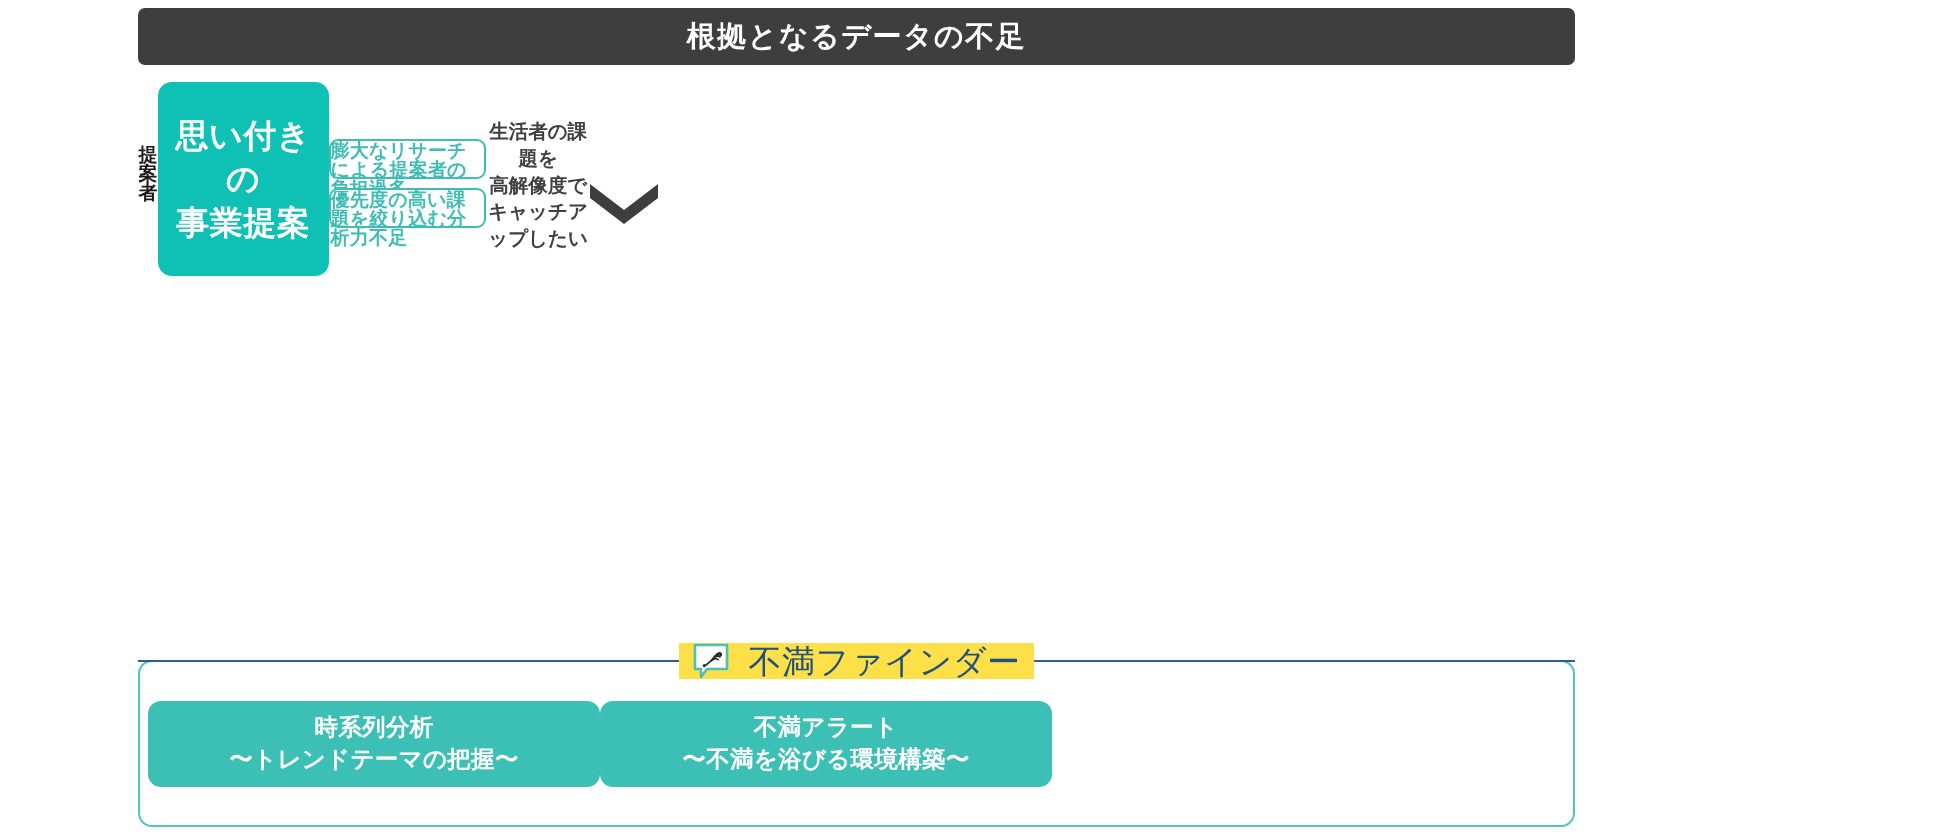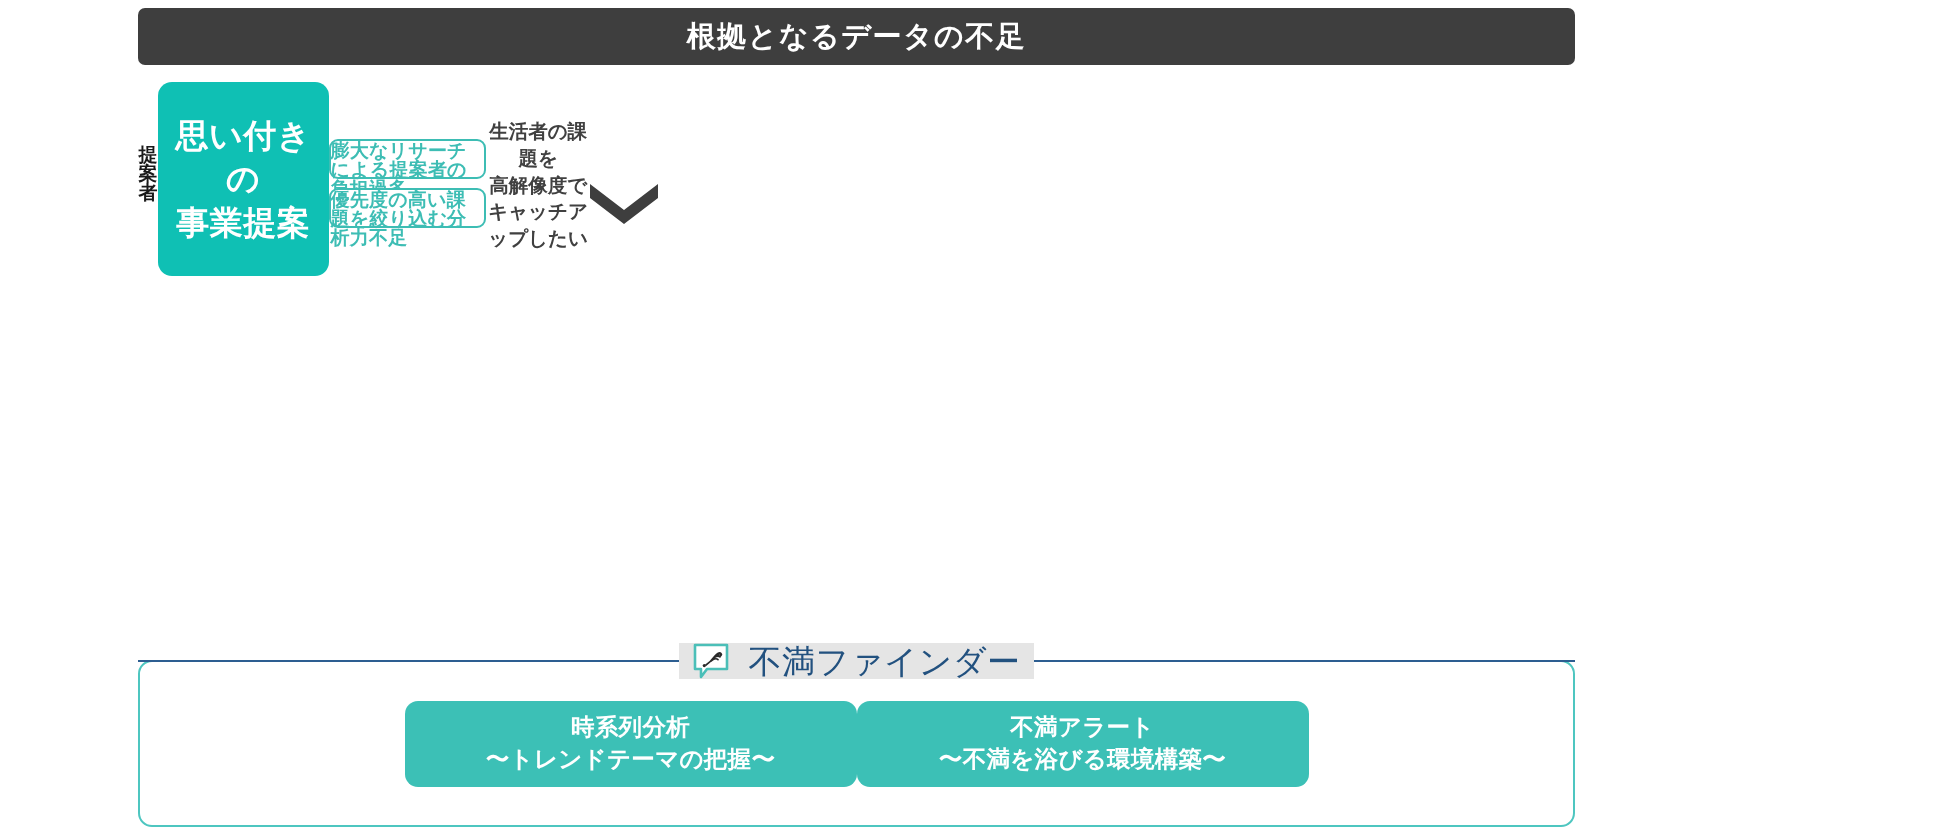--- a/index.html
+++ b/index.html
@@ -150,21 +150,21 @@
     height: 2px;
     background: #2d5e91;
   }
   .brand-line.left  { margin-right: 0; }
   .brand-line.right { margin-left: 0; }
   .brand-center {
     display: flex;
     align-items: center;
     gap: 20px;
     padding: 0 14px;
-    background: #e5e5e5;
+    background: #fde047;
   }
   .brand-icon {
     width: 36px;
     height: 36px;
     flex: 0 0 36px;
   }
   .brand-icon svg { display: block; }
   .brand-name {
     font-size: 33px;
     font-weight: 500;
@@ -179,21 +179,21 @@
     position: absolute;
     left: 138px;
     top: 660px;
     width: 1437px;
     height: 167px;
     border: 2px solid #4ec6c0;
     border-radius: 14px;
     box-sizing: border-box;
     display: flex;
     align-items: center;
-    justify-content: center;
+    justify-content: flex-start;
     padding: 0 8px;
   }
   .product-card {
     width: 452px;
     height: 86px;
     background: #3cc0b6;
     border-radius: 13px;
     display: flex;
     align-items: center;
     justify-content: center;

